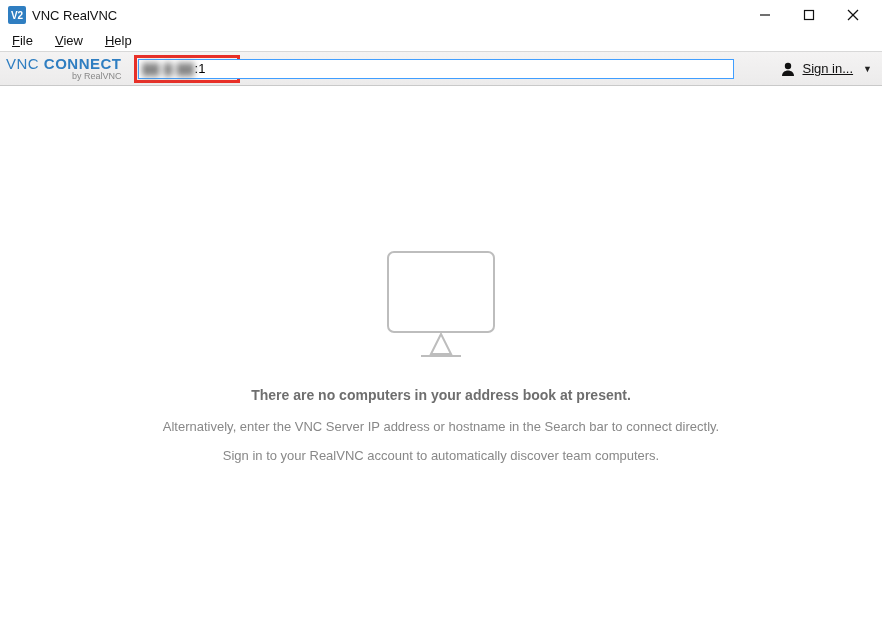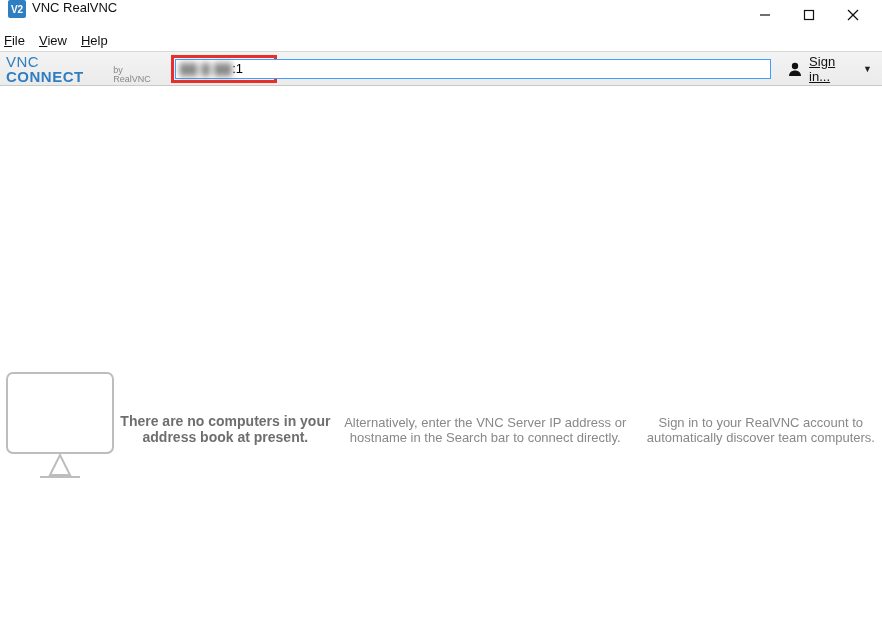--- a/index.html
+++ b/index.html
@@ -11,20 +11,21 @@
       font-family: "Segoe UI", Tahoma, Arial, sans-serif;
       font-size: 13px;
       background: #fff;
       width: 882px;
       height: 628px;
       overflow: hidden;
     }
     .titlebar {
       height: 30px;
       display: flex;
+      align-items: center;
       padding: 0 4px 0 8px;
       background: #fff;
     }
     .app-icon {
       width: 18px;
       height: 18px;
       background: #2f7ec1;
       color: #fff;
       font-size: 10px;
       font-weight: bold;
@@ -54,22 +55,22 @@
       display: flex;
       align-items: center;
       justify-content: center;
       color: #111;
       font-size: 13px;
     }
     .menubar {
       height: 22px;
       display: flex;
       align-items: center;
-      gap: 14px;
-      padding-left: 4px;
+      gap: 22px;
+      padding-left: 12px;
       background: #fff;
       border-bottom: 1px solid #d8d8d8;
     }
     .menu-item {
       font-size: 13px;
       color: #111;
       cursor: default;
     }
     .menu-item .ul {
       text-decoration: underline;
@@ -78,21 +79,21 @@
       height: 34px;
       background: linear-gradient(#f4f3f3, #ecebeb);
       display: flex;
       align-items: center;
       padding: 0 10px 0 6px;
       border-bottom: 1px solid #c9c9c9;
       gap: 8px;
     }
     .brand {
       display: flex;
-      flex-direction: row;
+      flex-direction: column;
       align-items: flex-end;
       margin-right: 4px;
       line-height: 1;
     }
     .brand-main {
       color: #2f7ec1;
       font-weight: 400;
       letter-spacing: 0.5px;
       font-size: 15px;
     }
@@ -160,21 +161,21 @@
       font-size: 13px;
     }
     .dropdown-caret {
       font-size: 9px;
       color: #222;
       margin-left: 4px;
     }
     .content {
       height: calc(628px - 30px - 22px - 34px);
       display: flex;
-      flex-direction: row;
+      flex-direction: column;
       align-items: center;
       justify-content: flex-start;
       padding-top: 160px;
       text-align: center;
       background: #fff;
     }
     .monitor-icon {
       margin-bottom: 18px;
     }
     .empty-title {

